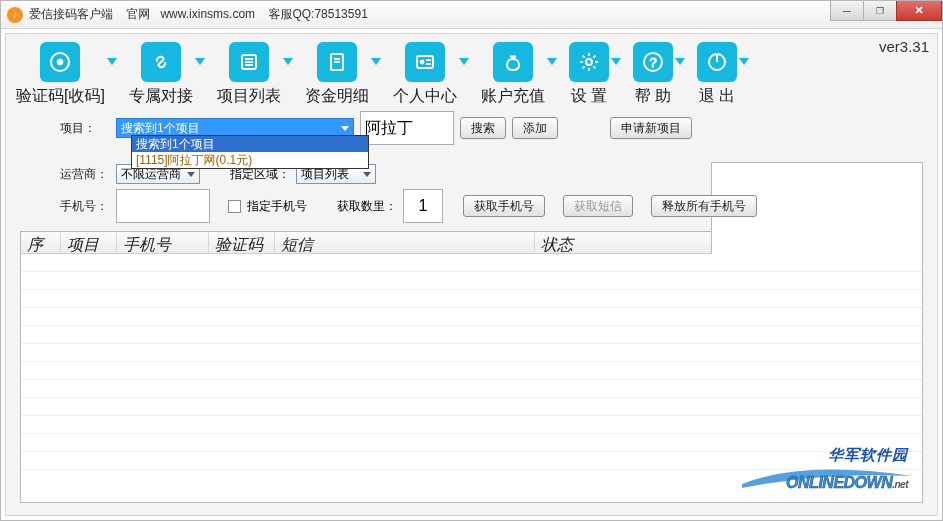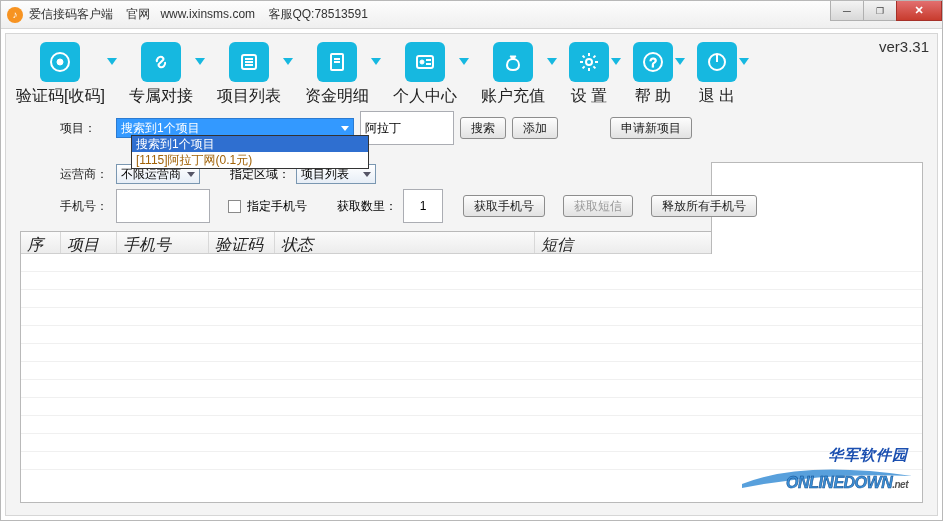--- a/index.html
+++ b/index.html
@@ -53,21 +53,21 @@
   
   .form-area { padding:0 14px; position:relative; }
   .form-row { display:flex; align-items:center; height:30px; gap:6px;margin-left:40px; }
   .form-label { width:50px; text-align:left; color:#222; }
   .combo { height:20px; border:1px solid #7a97b1; background:linear-gradient(#fff,#e7eef6); font-size:12px; padding:0 18px 0 4px; position:relative; display:flex; align-items:center; }
   .combo::after { content:""; position:absolute; right:4px; top:7px; border-left:4px solid transparent; border-right:4px solid transparent; border-top:5px solid #556; }
   .combo.wide { width:238px; background:#3399ff; color:#fff; border-color:#2c7bd1; }
   .combo.wide::after{ border-top-color:#fff; }
   .combo.small{ width:84px; }
   .combo.med{ width:80px; }
-  .textbox { height:28px; border:1px solid #abadb3; background:#fff; padding:16px 4px; font-size:12px; }
+  .textbox { height:28px; border:1px solid #abadb3; background:#fff; padding:16px 4px; font-size:16px; }
   .btn { height:22px; padding:0 10px; border:1px solid #8d8d8d; background:linear-gradient(#fdfdfd,#e2e2e2); border-radius:3px; font-size:12px; color:#222; display:inline-flex; align-items:center; cursor:pointer; }
   .btn[disabled]{ color:#999; cursor:default; }
   .checkbox { width:13px; height:13px; border:1px solid #8a8a8a; background:#fff; }
   .num-input { width:40px; text-align:center; }
   
   .dropdown { position:absolute; left:71px; top:22px; width:238px; border:1px solid #333; background:#fff; z-index:10; }
   .dropdown .dd-item { height:16px; line-height:16px; padding:0 4px; font-size:12px; color:#a16207; }
   .dropdown .dd-item.selected { background:#2f6fd0; color:#fff; }
   
   .side-panel { position:absolute; right:14px; top:128px; width:212px; height:104px; border:1px solid #b9b9b9; background:#fff; }
@@ -273,22 +273,22 @@
         <button class="btn">释放所有手机号</button>
       </div>
     </div>
 
     <div class="grid-wrap">
       <div class="grid-head" id="grid-head">
           <div class="col" style="width: 40px;">序号</div>
           <div class="col" style="width: 56px;">项目ID</div>
           <div class="col" style="width: 92px;">手机号</div>
           <div class="col" style="width: 66px;">验证码</div>
+          <div class="col" style="width: 260px;">短信</div>
           <div class="col" style="width: 260px;">状态</div>
-          <div class="col" style="width: 260px;">短信</div>
           <div class="col" style="width: 120px;">号码属性</div>
         </div>
       <div class="grid-body" id="grid-body">
 
         <div class="watermark">
           <svg class="swoosh" viewBox="0 0 170 24">
             <path d="M0 18 Q60 -6 170 10 Q80 6 0 22 Z" fill="#3b8fd6" opacity="0.85"></path>
           </svg>
           <div class="cn">华军软件园</div>
           <div class="en">

